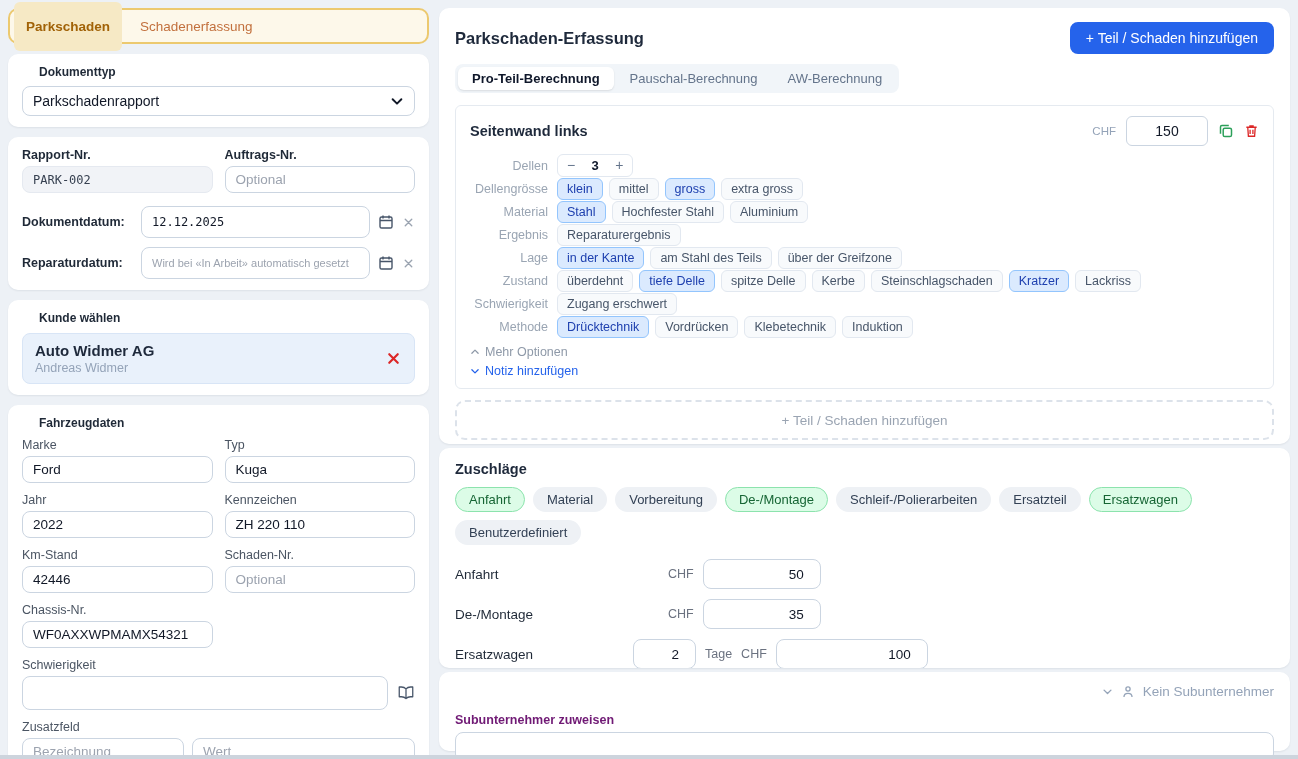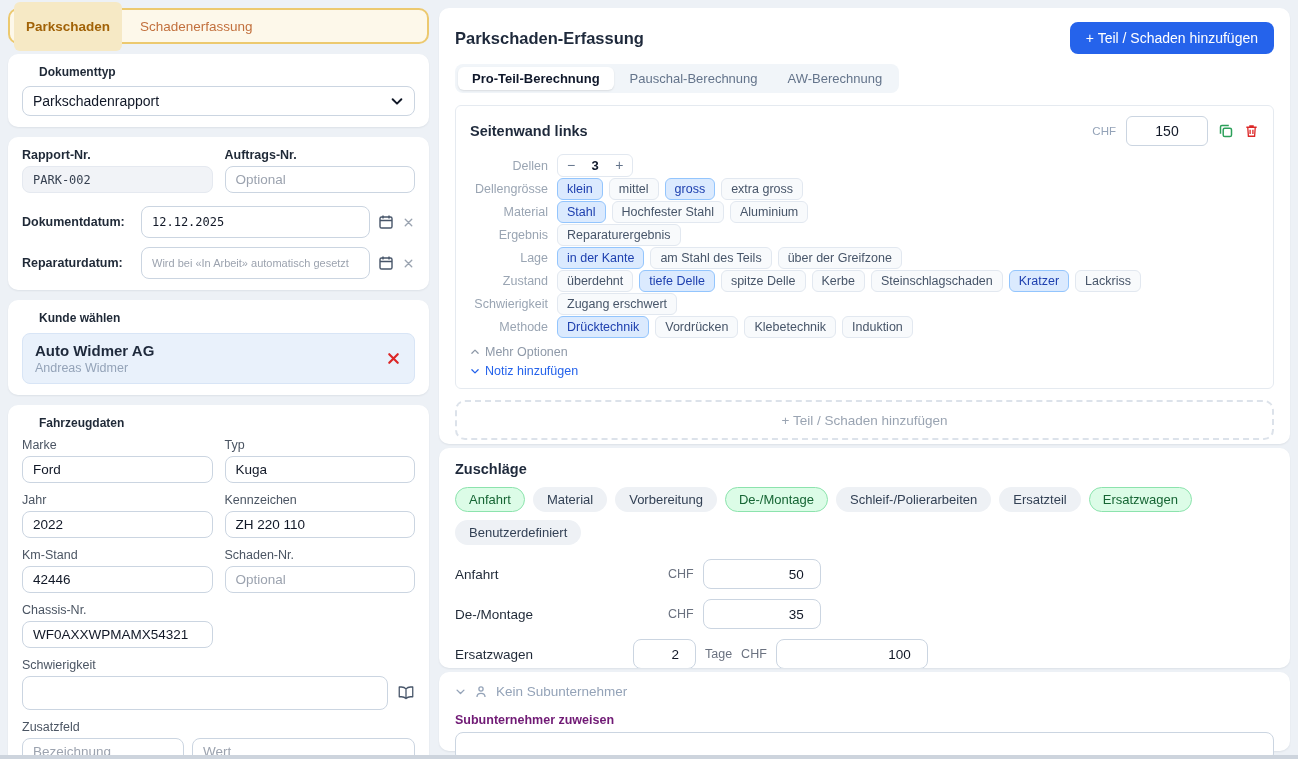--- a/index.html
+++ b/index.html
@@ -123,21 +123,21 @@
   .amt-cur { color:#6b7280; font-size:12.5px; margin-right:9px; }
   .amt-inp {
     width:118px; height:30px; border:1px solid #cbd5e1; border-radius:8px;
     text-align:right; padding:0 16px 0 8px; font-size:13.5px; color:#111827;
     font-family:inherit; outline:none;
   }
   .days-inp { width:63px; margin-right:9px; }
 
   
   .sub-card { padding:12px 16px; flex:1; min-height:0; }
-  .sub-head { display:flex; align-items:center; gap:8px; color:#94a3b8; font-size:13.5px; cursor:pointer; }
+  .sub-head { display:flex; align-items:center; gap:8px; color:#94a3b8; font-size:13.5px; cursor:pointer;justify-content:flex-end; }
   .sub-label { font-size:12.5px; font-weight:700; color:#701a75; margin:14px 0 5px; }
 
   .hscrollbar { position:fixed; left:0; right:0; bottom:0; height:4px; background:#cdd4dd; }
 
   svg { display:block; }
 </style>
 </head>
 <body>
 
 <div class="col-left">

